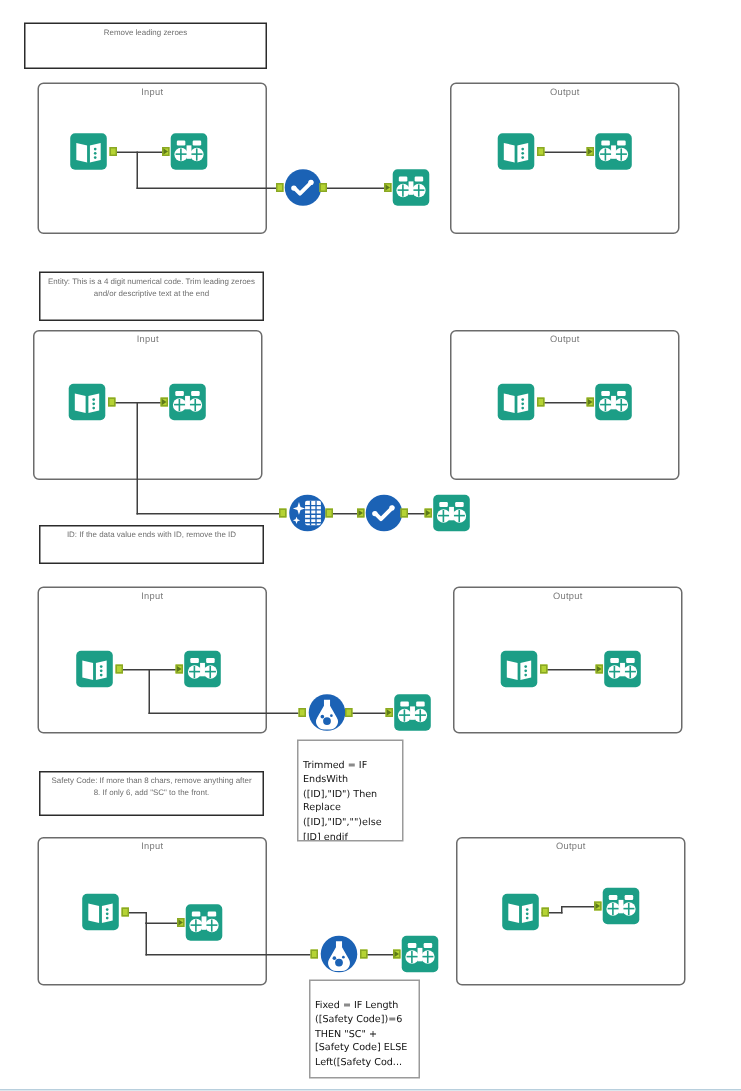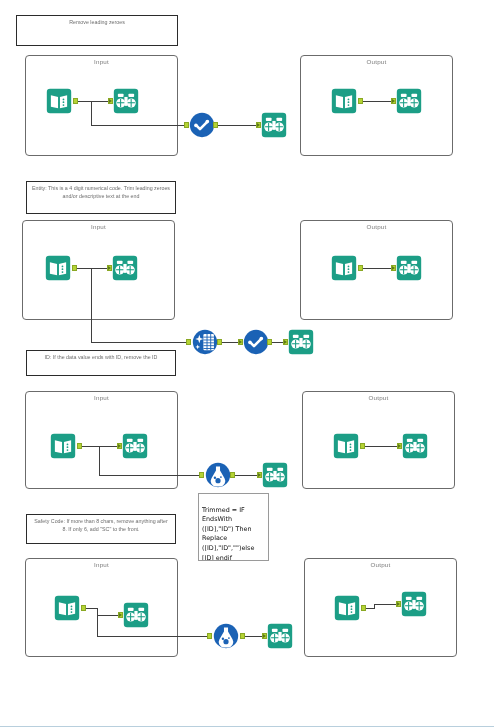--- a/index.html
+++ b/index.html
@@ -516,15 +516,18 @@
       <circle cx="9.5" cy="18.5" r="5.5" fill="#ffffff"></circle>
         <circle cx="22.5" cy="18.5" r="5.5" fill="#ffffff"></circle>
       <rect x="14" y="11" width="4" height="11" fill="#ffffff"></rect>
       <rect x="5" y="17.5" width="9" height="1.3" fill="#1c9e86"></rect>
         <rect x="18" y="17.5" width="9" height="1.3" fill="#1c9e86"></rect>
       <rect x="8.7" y="13.5" width="1.3" height="10" fill="#1c9e86"></rect>
         <rect x="21.7" y="13.5" width="1.3" height="10" fill="#1c9e86"></rect>
     </svg>
   </div>
 
+  <div class="formula-box" style="left:206px;top:653px;width:74px;height:66px;">
+    <span>Fixed = IF Length ([Safety Code])=6 THEN "SC" + [Safety Code] ELSE Left([Safety Cod...</span>
+  </div>
 
   <div class="bottom-rule"></div>
 </div>
 
 </body></html>

